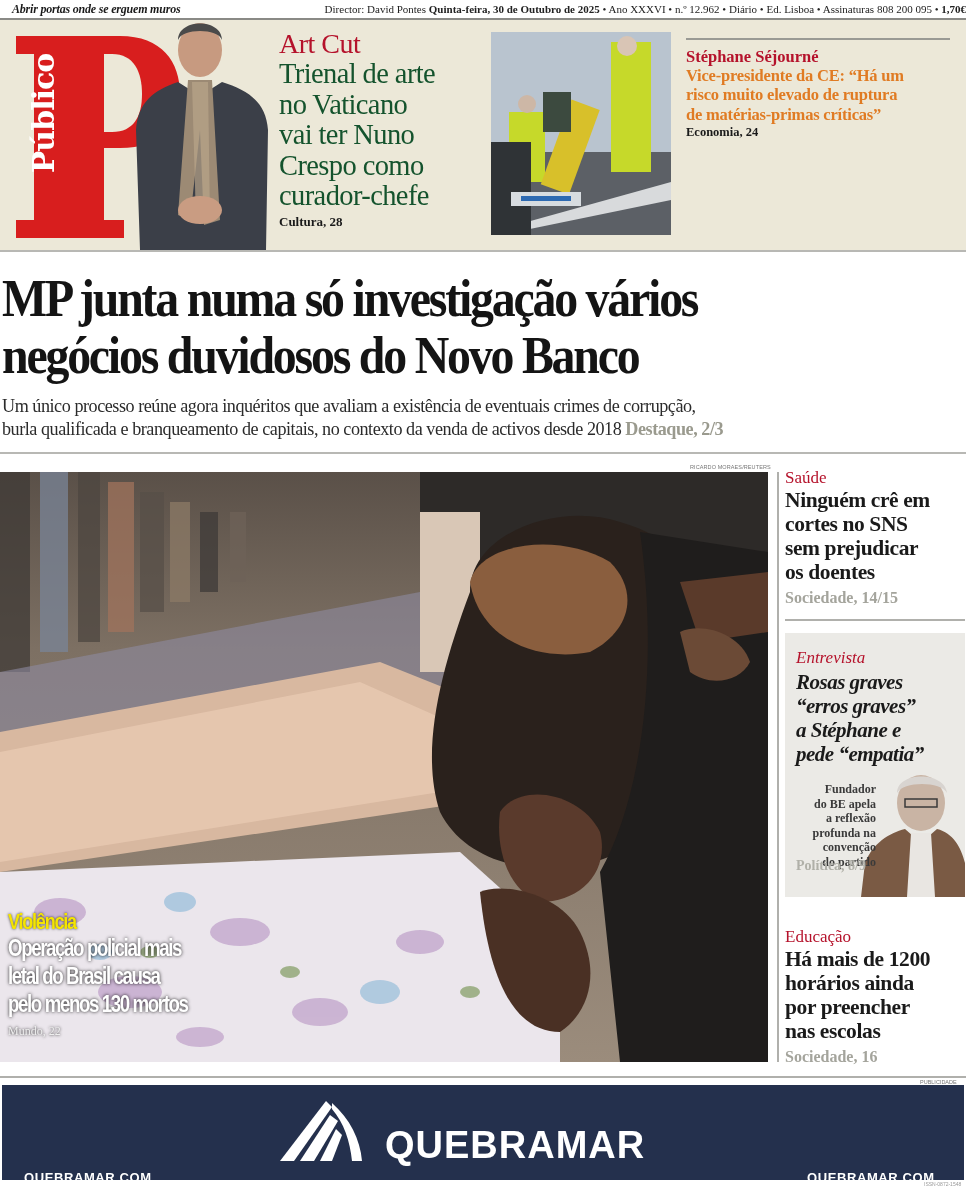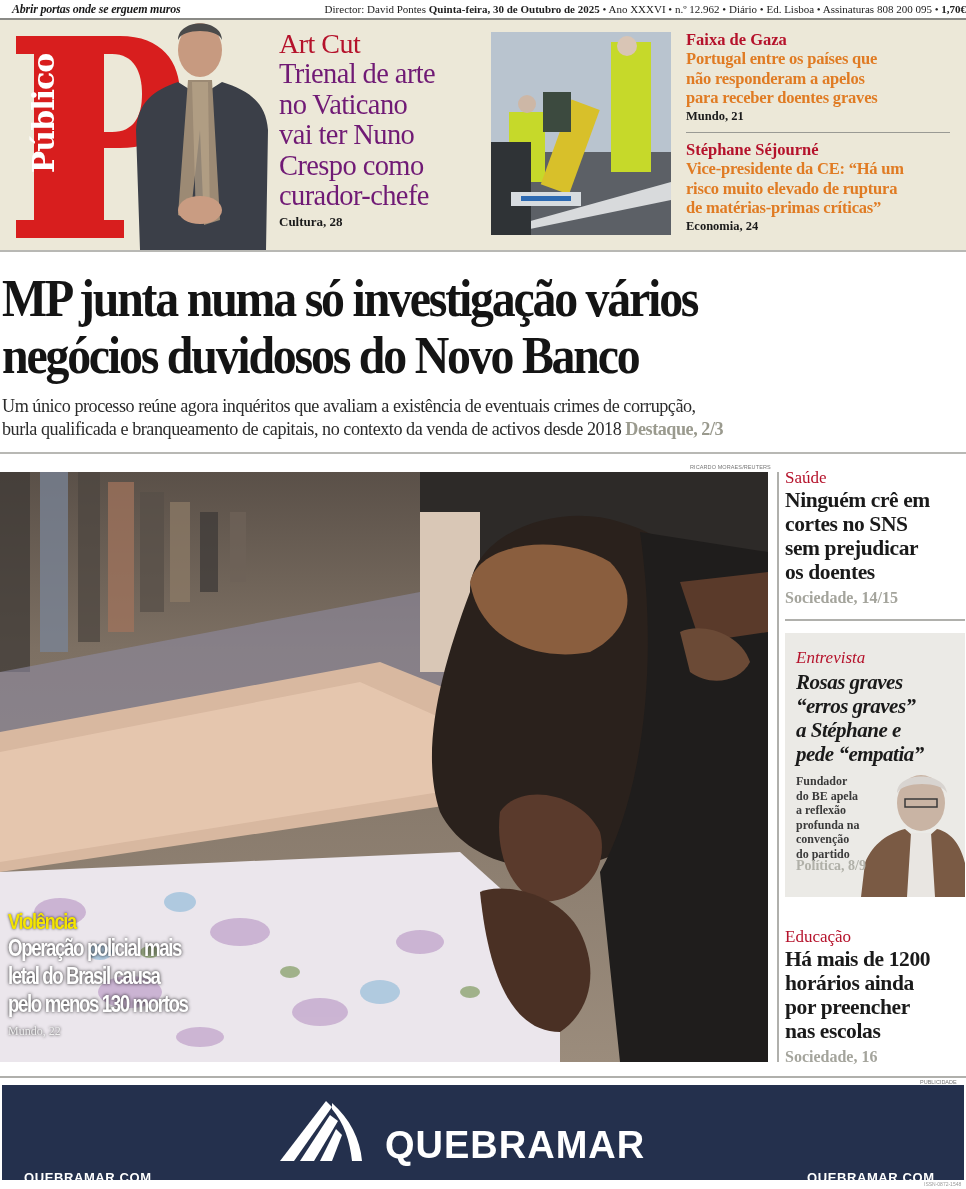--- a/index.html
+++ b/index.html
@@ -16,21 +16,21 @@
   
   .header-band { position: absolute; left: 0; top: 20px; width: 966px; height: 230px; background: #ece8d8; }
   .logo { position: absolute; left: 12px; top: 10px; width: 170px; height: 208px; }
   .logo-word { position: absolute; left: 26px; top: 28px; width: 36px; height: 130px; display: flex; align-items: center; justify-content: center; }
   .logo-word span { transform: rotate(-90deg); color: #ffffff; font-family: "DejaVu Serif", serif; font-weight: bold; font-size: 30px; letter-spacing: -1px; white-space: nowrap; }
 
   .portrait { position: absolute; left: 130px; top: 0; width: 144px; height: 230px; }
 
   .artcut { position: absolute; left: 279px; top: 9px; width: 200px; }
   .artcut .kicker { font-family: "Liberation Serif", serif; color: #b5122b; font-size: 28px; line-height: 30px; letter-spacing: -0.5px; }
-  .artcut .headline { font-family: "Liberation Serif", serif; color: #701a75; font-size: 28.5px; line-height: 30.5px; letter-spacing: -0.6px; }
+  .artcut .headline { font-family: "Liberation Serif", serif; color: #14532d; font-size: 28.5px; line-height: 30.5px; letter-spacing: -0.6px; }
   .artcut .section { font-family: "Liberation Serif", serif; font-weight: bold; font-size: 13px; margin-top: 2px; color: #1a1a1a; }
 
   .gaza-photo { position: absolute; left: 491px; top: 12px; width: 180px; height: 203px; overflow: hidden; }
 
   .side-stories { position: absolute; left: 686px; top: 10px; width: 268px; }
   .story .kicker { font-family: "Liberation Serif", serif; font-weight: bold; color: #b5122b; font-size: 16.5px; line-height: 19px; }
   .story .headline { font-family: "Liberation Serif", serif; font-weight: bold; color: #e07b23; font-size: 16.5px; line-height: 19.5px; letter-spacing: -0.2px; }
   .story .section { font-family: "Liberation Serif", serif; font-weight: bold; font-size: 12.5px; line-height: 16px; color: #1a1a1a; }
   .story-divider { height: 1.5px; background: #9a9a94; margin: 8px 0 7px 0; width: 264px; }
 
@@ -56,21 +56,21 @@
   .vrule { position: absolute; left: 777px; top: 472px; width: 1.5px; height: 590px; background: #b0b0ac; }
   .rcol { position: absolute; left: 785px; width: 178px; }
   .rcol .kicker { font-family: "Liberation Serif", serif; color: #b5122b; font-size: 17px; line-height: 20px; }
   .rcol .headline { font-family: "Liberation Serif", serif; font-weight: bold; font-size: 21.5px; line-height: 24px; color: #1a1a1a; letter-spacing: -0.4px; }
   .rcol .section { font-family: "Liberation Serif", serif; font-weight: bold; font-size: 16px; color: #a4a49c; margin-top: 5px; }
   .rdivider { position: absolute; left: 785px; width: 180px; height: 1.5px; background: #b0b0ac; }
 
   .interview-box { position: absolute; left: 785px; top: 633px; width: 180px; height: 264px; background: #ebeae6; overflow: hidden; }
   .interview-box .kicker { position: absolute; left: 11px; top: 15px; font-family: "Liberation Serif", serif; font-style: italic; color: #b5122b; font-size: 17px; }
   .interview-box .headline { position: absolute; left: 11px; top: 37px; width: 170px; font-family: "Liberation Serif", serif; font-weight: bold; font-style: italic; font-size: 21px; line-height: 24px; color: #1a1a1a; letter-spacing: -0.5px; }
-  .interview-box .deck { position: absolute; left: 11px; top: 141px; width: 80px; font-family: "Liberation Serif", serif; font-weight: bold; font-size: 12px; line-height: 14.5px; color: #3a3a3a; }
+  .interview-box .deck { position: absolute; left: 11px; top: 149px; width: 80px; font-family: "Liberation Serif", serif; font-weight: bold; font-size: 12px; line-height: 14.5px; color: #3a3a3a; text-align: right; }
   .interview-box .section { position: absolute; left: 11px; top: 225px; font-family: Liberation Serif, serif; font-weight: bold; font-size: 14px; color: #b0b0a8; }
   .interview-box .portrait2 { position: absolute; left: 76px; top: 130px; width: 104px; height: 134px; }
 
   .bottom-line { position: absolute; left: 0; top: 1076px; width: 966px; height: 1.5px; background: #b0b0ac; }
   .ad-label { position: absolute; left: 920px; top: 1079px; font-family: "Liberation Sans", sans-serif; font-size: 5.5px; color: #777; }
 
   
   .ad { position: absolute; left: 2px; top: 1085px; width: 962px; height: 95px; background: #24304d; }
   .ad-url { position: absolute; top: 65px; font-family: "Liberation Sans", sans-serif; font-weight: bold; font-size: 13px; color: #ffffff; letter-spacing: 0.6px; margin-top: 20px; }
   .ad-url.left { left: 22px; }
@@ -132,29 +132,20 @@
     <rect x="18" y="80" width="36" height="70" fill="#c6d92a"></rect>
     <circle cx="36" cy="72" r="9" fill="#cdb7a6"></circle>
     <rect x="66" y="70" width="30" height="90" fill="#d8c02a" transform="rotate(20 80 110)"></rect>
     <rect x="52" y="60" width="28" height="40" fill="#3c4a3f"></rect>
     <rect x="0" y="110" width="40" height="93" fill="#2f3336"></rect>
     <rect x="20" y="160" width="70" height="14" fill="#d7dce0"></rect>
     <rect x="30" y="164" width="50" height="5" fill="#2d6ab2"></rect>
   </svg>
 
   <div class="side-stories">
-    <div class="story">
-      <div class="kicker">Faixa de Gaza</div>
-      <div class="headline">
-        <div>Portugal entre os países que</div>
-        <div>não responderam a apelos</div>
-        <div>para receber doentes graves</div>
-      </div>
-      <div class="section">Mundo, 21</div>
-    </div>
     <div class="story-divider"></div>
     <div class="story">
       <div class="kicker">Stéphane Séjourné</div>
       <div class="headline">
         <div>Vice-presidente da CE: “Há um</div>
         <div>risco muito elevado de ruptura</div>
         <div>de matérias-primas críticas”</div>
       </div>
       <div class="section">Economia, 24</div>
     </div>

